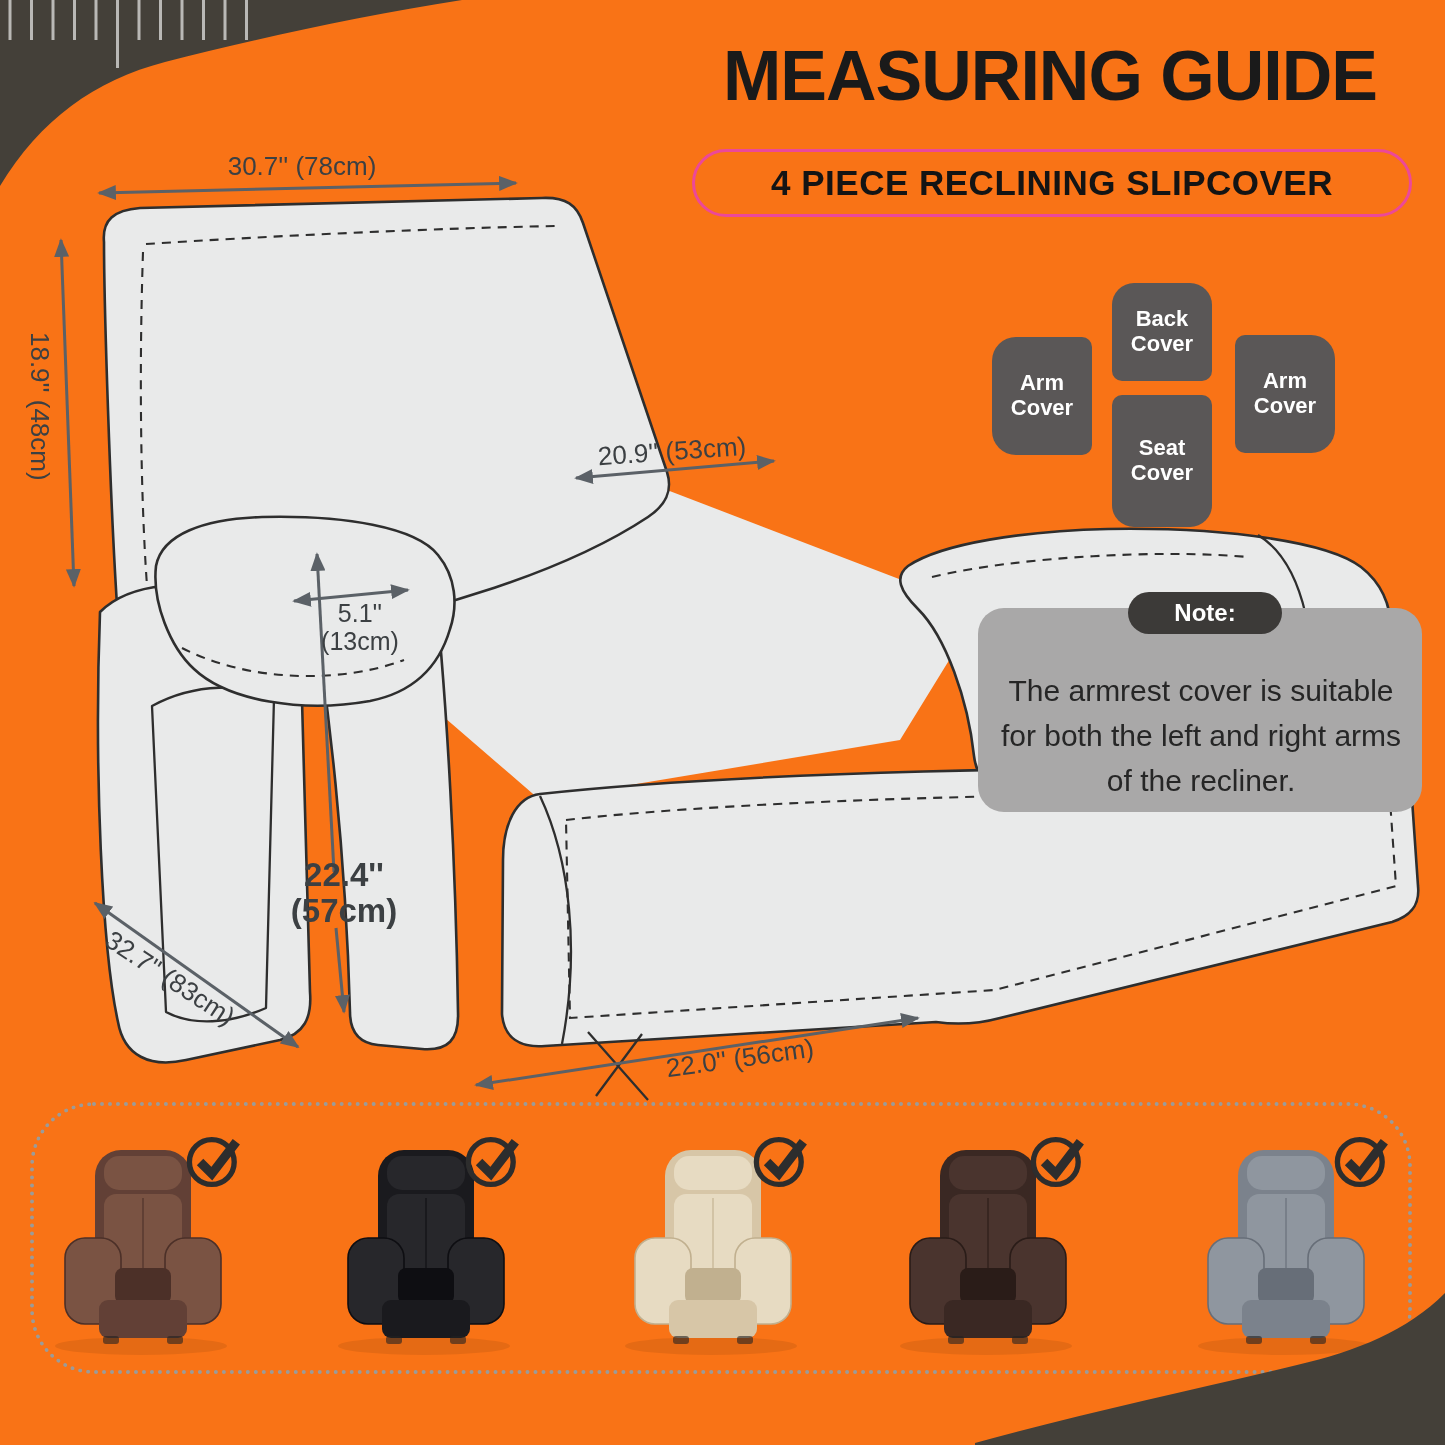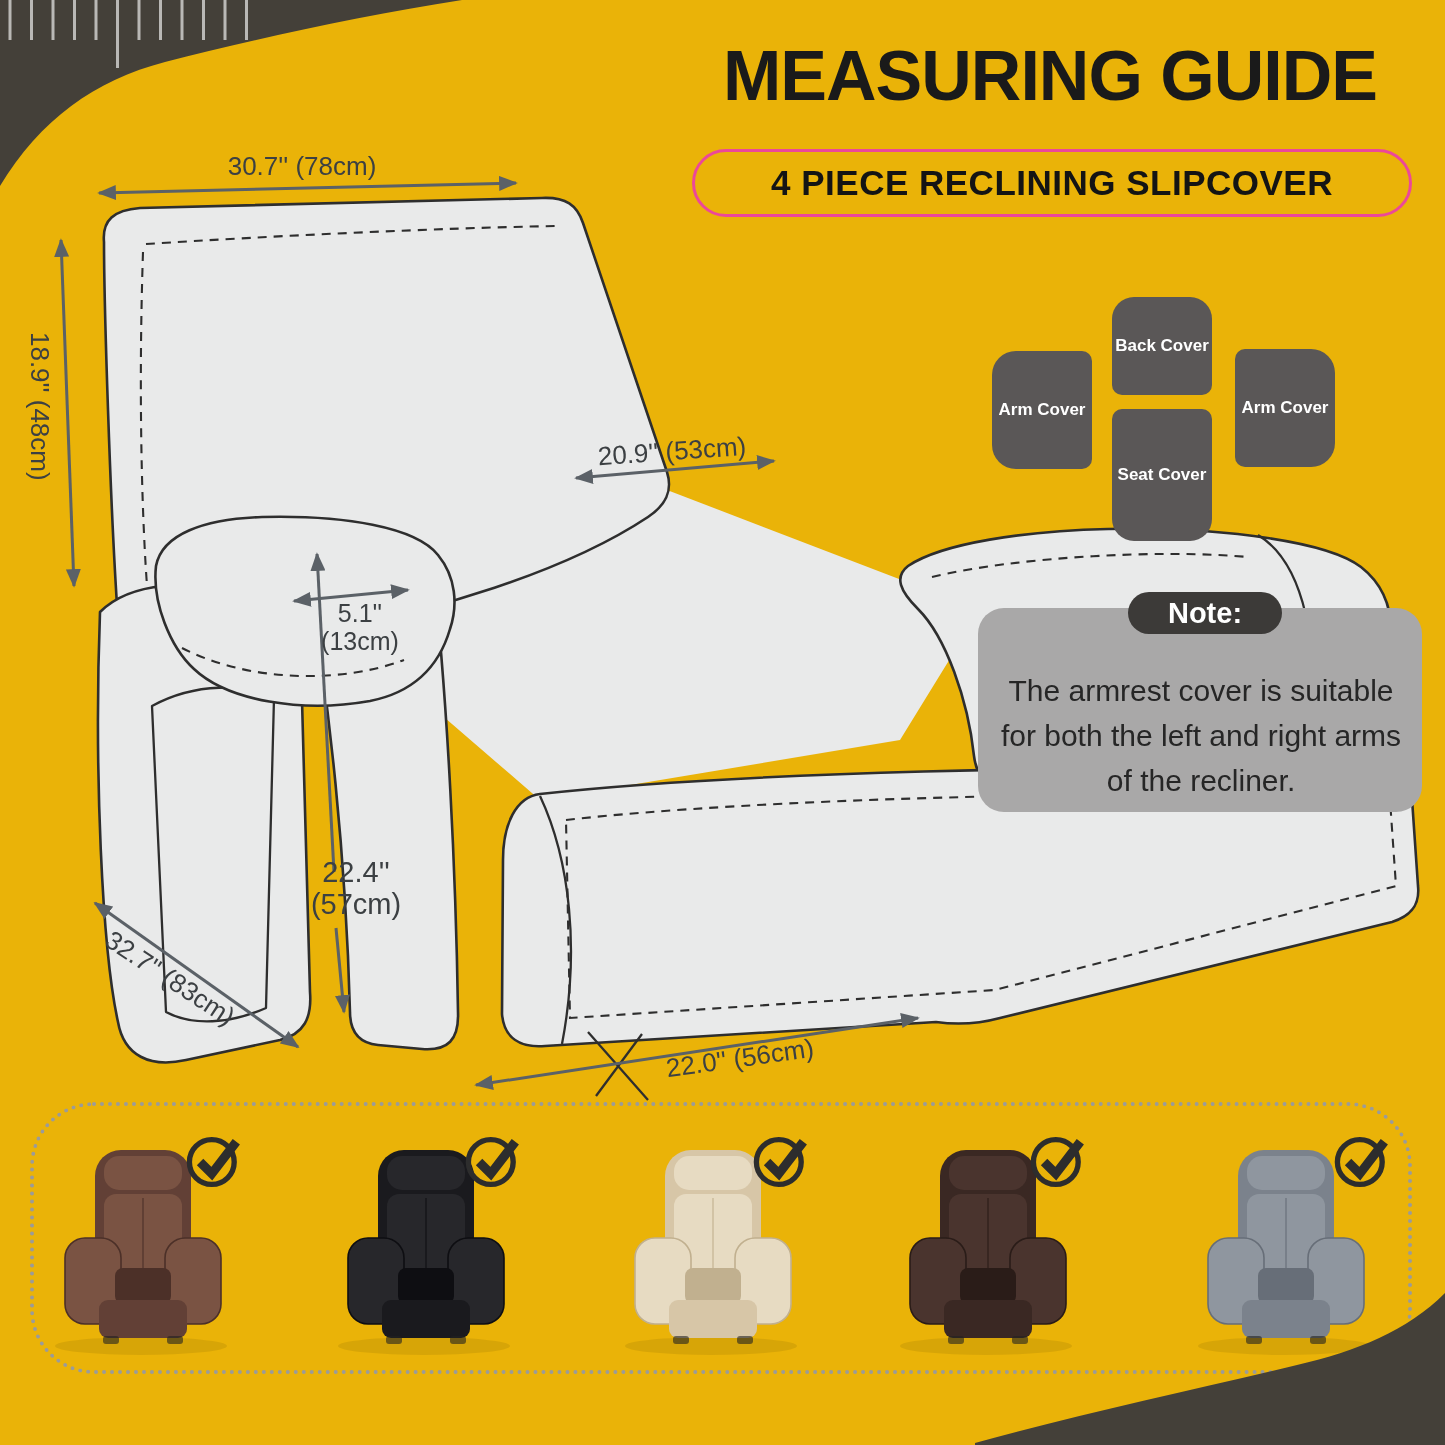--- a/index.html
+++ b/index.html
@@ -1,16 +1,16 @@
 <!DOCTYPE html>
 <html style="--c-swoosh: #444039; --c-cover-box: #5a5757; --c-note-bg: #a9a8a8; --c-note-pill: #3c3a38; --c-arrow: #5b6167; --c-line: #2e2e2e; --c-chair-fill: #e9eaea; --c-tick: #b9b8b5; --c-dot-border: #9b9b99; --c-text: #1a1a1a; --c-check: #2d2d2d;"><head>
 <meta charset="utf-8">
 <style>
   html,body{margin:0;padding:0;background:#ffffff;}
-  .page{position:relative;width:1445px;height:1445px;background:#eab308;overflow:hidden;
+  .page{position:relative;width:1445px;height:1445px;background:#f97316;overflow:hidden;
         font-family:"Liberation Sans",sans-serif;}
   .layer{position:absolute;left:0;top:0;width:1445px;height:1445px;z-index:1;}
 
   
   .fillpiece{fill:var(--c-chair-fill,#e9eaea);}
   .line{fill:var(--c-chair-fill,#e9eaea);stroke:var(--c-line,#2e2e2e);stroke-width:2.6;stroke-linejoin:round;}
   .stroke-only{fill:none;stroke:var(--c-line,#2e2e2e);stroke-width:2.3;stroke-linejoin:round;}
   .dashed{fill:none;stroke:var(--c-line,#2e2e2e);stroke-width:2.1;stroke-dasharray:9 7;}
   .arrow-line{fill:none;stroke:var(--c-arrow,#5b6167);stroke-width:3;}
   .tick{stroke:var(--c-tick,#b9b8b5);stroke-width:3;}
@@ -18,31 +18,31 @@
   
   .m-label{position:absolute;z-index:6;font-size:26px;color:#3c4043;text-align:center;line-height:1.1;white-space:nowrap;}
   .m-label .sub{display:block;}
   .title{position:absolute;left:680px;top:36px;width:740px;z-index:6;text-align:center;
          font-size:70px;font-weight:bold;letter-spacing:-1px;color:var(--c-text,#1a1a1a);white-space:nowrap;}
   .pill{position:absolute;left:692px;top:149px;width:720px;height:68px;z-index:6;border:3px solid #ec4899;
         border-radius:40px;box-sizing:border-box;display:flex;align-items:center;justify-content:center;
         font-size:35px;font-weight:bold;letter-spacing:.5px;color:#141414;white-space:nowrap;}
 
   .cover-box{position:absolute;z-index:6;background:var(--c-cover-box,#5a5757);color:#fff;font-weight:bold;
-             font-size:17px;line-height:1.12;display:flex;align-items:center;justify-content:center;text-align:center;margin-top:14px;}
+             font-size:22px;line-height:1.12;display:flex;align-items:center;justify-content:center;text-align:center;}
   #cover-back{left:1112px;top:283px;width:100px;height:98px;border-radius:22px 22px 10px 10px;}
   #cover-arm-left{left:992px;top:337px;width:100px;height:118px;border-radius:24px 10px 10px 24px;}
   #cover-seat{left:1112px;top:395px;width:100px;height:132px;border-radius:10px 10px 22px 22px;}
   #cover-arm-right{left:1235px;top:335px;width:100px;height:118px;border-radius:10px 24px 24px 10px;}
 
   .note-box{position:absolute;left:978px;top:608px;width:444px;height:204px;z-index:5;
             background:var(--c-note-bg,#a9a8a8);border-radius:26px;}
   .note-pill{position:absolute;left:1128px;top:592px;width:154px;height:42px;z-index:7;
              background:var(--c-note-pill,#3c3a38);border-radius:22px;display:flex;align-items:center;justify-content:center;
-             color:#fff;font-weight:bold;font-size:29px;}
+             color:#fff;font-weight:bold;font-size:24px;}
   .note-text{position:absolute;left:996px;top:668px;width:410px;z-index:6;text-align:center;
              font-size:30px;line-height:1.5;color:#262626;}
 
   .recliner-section{position:absolute;left:30px;top:1102px;width:1382px;height:272px;z-index:2;
                     border:4px dotted var(--c-dot-border,#9b9b99);border-radius:64px;box-sizing:border-box;}
   .chair-slot{position:absolute;width:200px;height:215px;top:38px;}
   .chair-slot svg{width:200px;height:215px;display:block;}
   .check-badge{position:absolute;width:64px;height:64px;top:24px;z-index:8;}
   .check-badge svg{overflow:visible;width:64px;height:64px;}
 
@@ -144,21 +144,21 @@
     </div>
   <div class="note-text">The armrest cover is suitable for both the left and right arms of the recliner.</div>
 
   <div class="m-label" style="left:182px;top:152px;width:240px;">30.7'' (78cm)</div>
   <div class="m-label" style="left:-45px;top:392px;width:170px;transform:rotate(90deg);">18.9''  (48cm)</div>
   <div class="m-label" style="left:562px;top:437px;width:220px;transform:rotate(-4deg);">20.9'' (53cm)</div>
   <div class="m-label" style="left:302px;top:600px;width:116px;font-size:25px;">
     <span class="sub">5.1''</span>
     <span class="sub">(13cm)</span>
   </div>
-  <div class="m-label" style="left:300px;top:857px;width:112px;font-size:29px;">
+  <div class="m-label" style="left:288px;top:857px;width:112px;font-size:33px;font-weight:bold;">
     <span class="sub">22.4''</span>
     <span class="sub">(57cm)</span>
   </div>
   <div class="m-label" style="left:62px;top:964px;width:216px;transform:rotate(33.5deg);">32.7'' (83cm)</div>
   <div class="m-label" style="left:628px;top:1044px;width:224px;transform:rotate(-8deg);">22.0'' (56cm)</div>
 
   <div class="recliner-section" id="recliner-section">
       <div class="chair-slot" style="left: 7px; --body: #7a5343; --shade: #624036; --dark: #4c3028;">
     <svg viewBox="0 0 200 215">
       <ellipse cx="100" cy="202" rx="86" ry="9" fill="rgba(0,0,0,0.08)"></ellipse>

